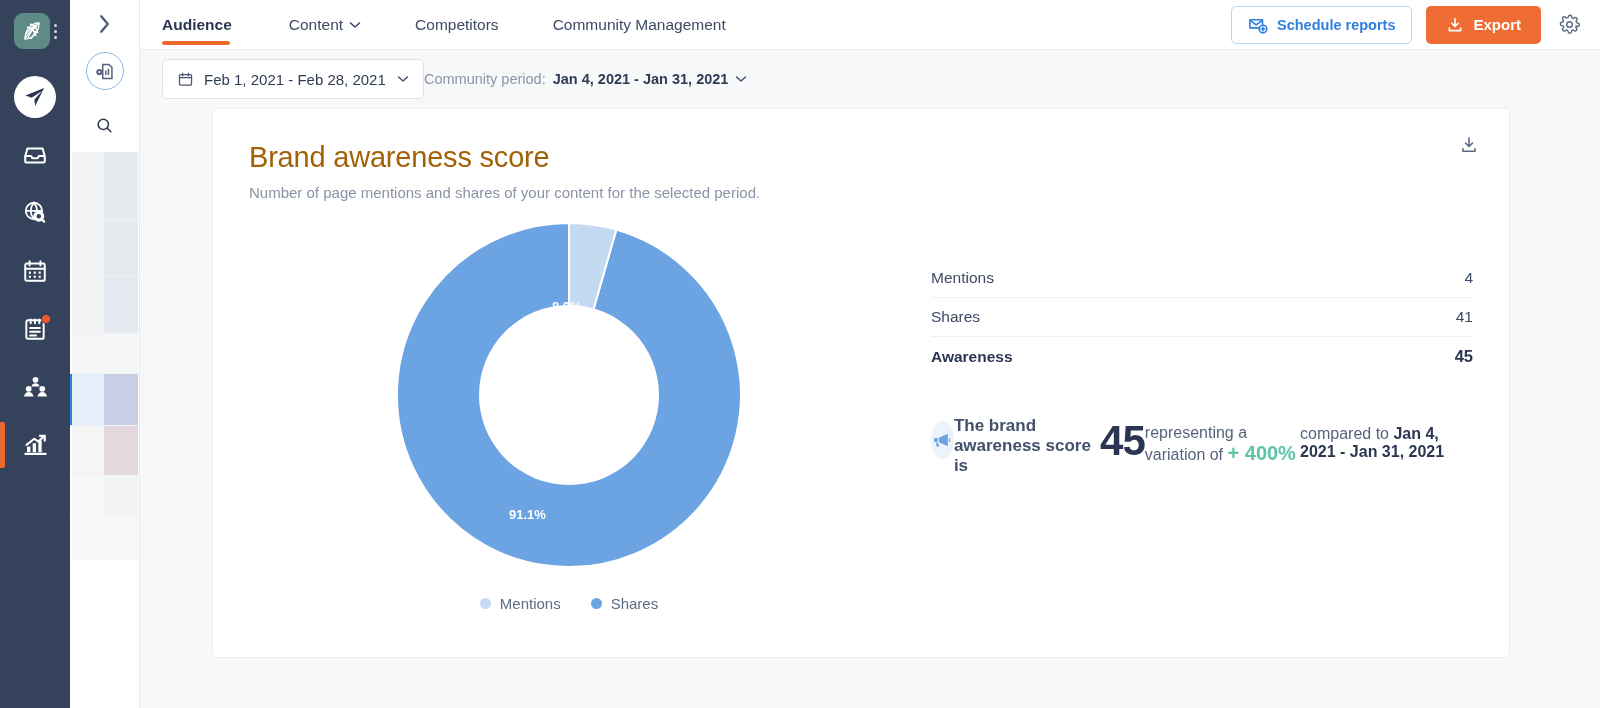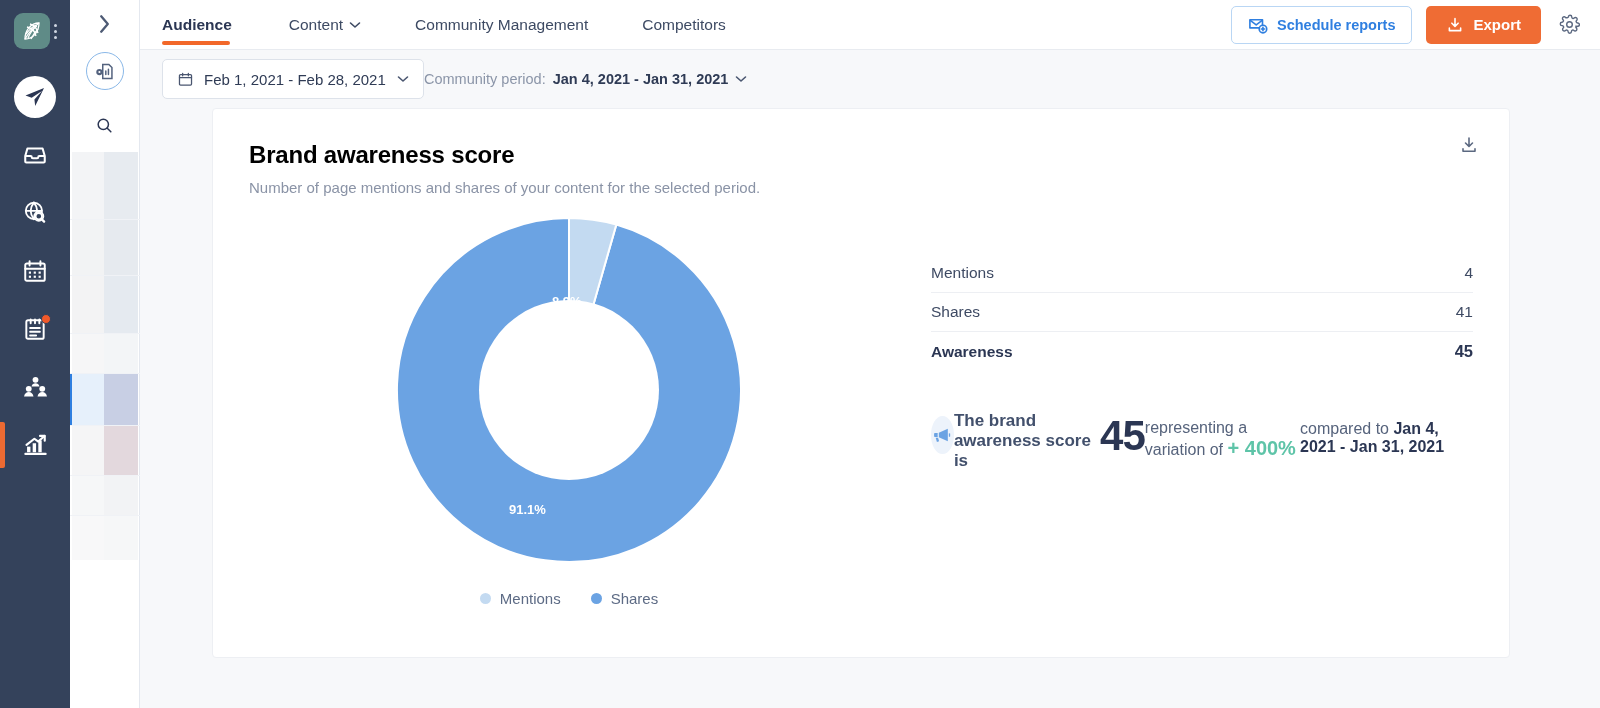--- a/index.html
+++ b/index.html
@@ -108,21 +108,21 @@
     display: flex; align-items: center; gap: 7px; font-size: 14.5px;
     color: #8b95a8; cursor: pointer;
   }
   .compare b { color: #2f3b55; font-weight: 700; }
 
   .content { flex: 1; padding: 0 90px 0 72px; overflow: hidden; }
   .card {
     background: #fff; border-radius: 4px; border: 1px solid #edeff3;
     height: 550px; padding: 32px 36px 0 36px; position: relative;
   }
-  .card-title { font-size: 24px; font-weight: 700; color: #000000; letter-spacing: -0.2px; }
+  .card-title { font-size: 29px; font-weight: 400; color: #a16207; letter-spacing: -0.2px; }
   .card-sub { margin-top: 10px; font-size: 15px; color: #8a93a6; }
   .card-dl { position: absolute; top: 26px; right: 30px; cursor: pointer; }
 
   .card-body { display: flex; margin-top: 2px; }
   .chart-col { width: 640px; display: flex; flex-direction: column; align-items: center; }
   .donut-wrap { position: relative; width: 356px; height: 356px; margin-top: 14px; }
   .slice-label {
     position: absolute; color: #fff; font-size: 13px; font-weight: 700;
   }
   .legend { display: flex; gap: 30px; margin-top: 22px; }
@@ -308,24 +308,24 @@
         <div class="tab active">
           <span>Audience</span>
         </div>
         <div class="tab">
           <span>Content</span>
           <svg width="12" height="8" viewBox="0 0 12 8" fill="none" stroke="#3d4a63" stroke-width="1.6" stroke-linecap="round" stroke-linejoin="round">
               <path d="M1.5 2l4.5 4 4.5-4"></path>
             </svg>
         </div>
         <div class="tab">
+          <span>Competitors</span>
+        </div>
+        <div class="tab">
           <span>Community Management</span>
-        </div>
-        <div class="tab">
-          <span>Competitors</span>
         </div>
       </div>
 
       <div class="topbar-right">
         <button class="btn-outline">
           <svg width="20" height="18" viewBox="0 0 22 20" fill="none" stroke="#2f7fe0" stroke-width="1.8">
             <path d="M2 4.2h14v9H2z" stroke-linejoin="round"></path>
             <path d="M2 4.6l7 5.2 7-5.2" stroke-linejoin="round"></path>
             <circle cx="16.5" cy="14.5" r="4.2" fill="#ffffff"></circle>
             <path d="M16.5 12.6v3.8M14.6 14.5h3.8" stroke-linecap="round"></path>

